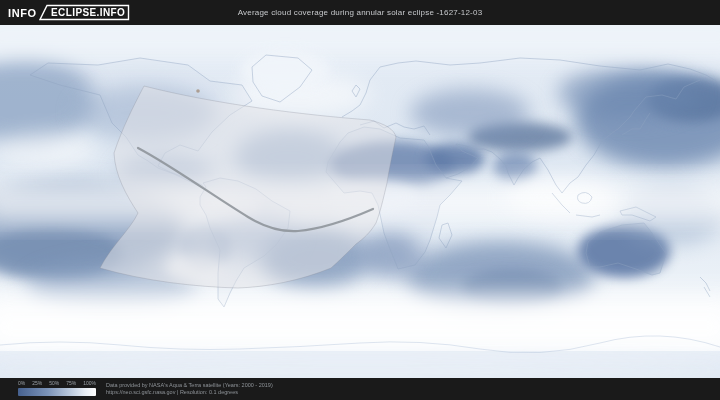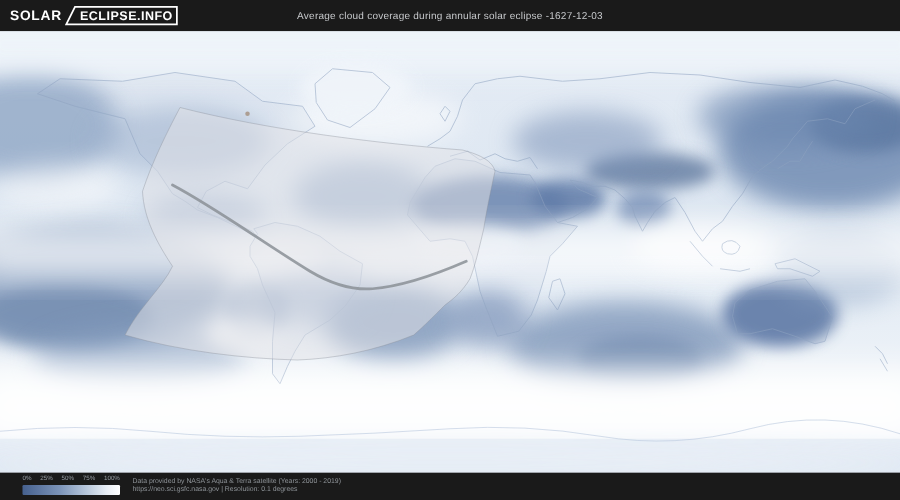--- a/index.html
+++ b/index.html
@@ -25,21 +25,21 @@
   .legend-bar{width:78px;height:8px;border-radius:1px;
     background:linear-gradient(90deg,#46618f 0%,#7b93b8 38%,#b9c8dc 66%,#e8eef5 86%,#ffffff 100%)}
   .attribution{margin:4px 0 0 10px;font-size:5.5px;color:#8f9499;line-height:7px}
 </style>
 </head>
 <body>
 
 <div class="top-bar">
   <span class="title">Average cloud coverage during annular solar eclipse -1627-12-03</span>
   <a class="logo">
-    <span class="logo-solar">SOLAR</span>
+    <span class="logo-solar">INFO</span>
     <svg width="92" height="17" viewBox="0 0 92 17">
       <path d="M9,1.5 L90.5,1.5 L90.5,15.5 L2,15.5 Z" fill="none" stroke="#ffffff" stroke-width="1.4"></path>
       <text x="13" y="12.3" fill="#ffffff" font-size="10" font-weight="bold" letter-spacing="0.4">ECLIPSE.INFO</text>
     </svg>
   </a>
 </div>
 
 <div class="map-wrap">
 <svg width="720" height="353" viewBox="0 0 720 353">
   <defs>

